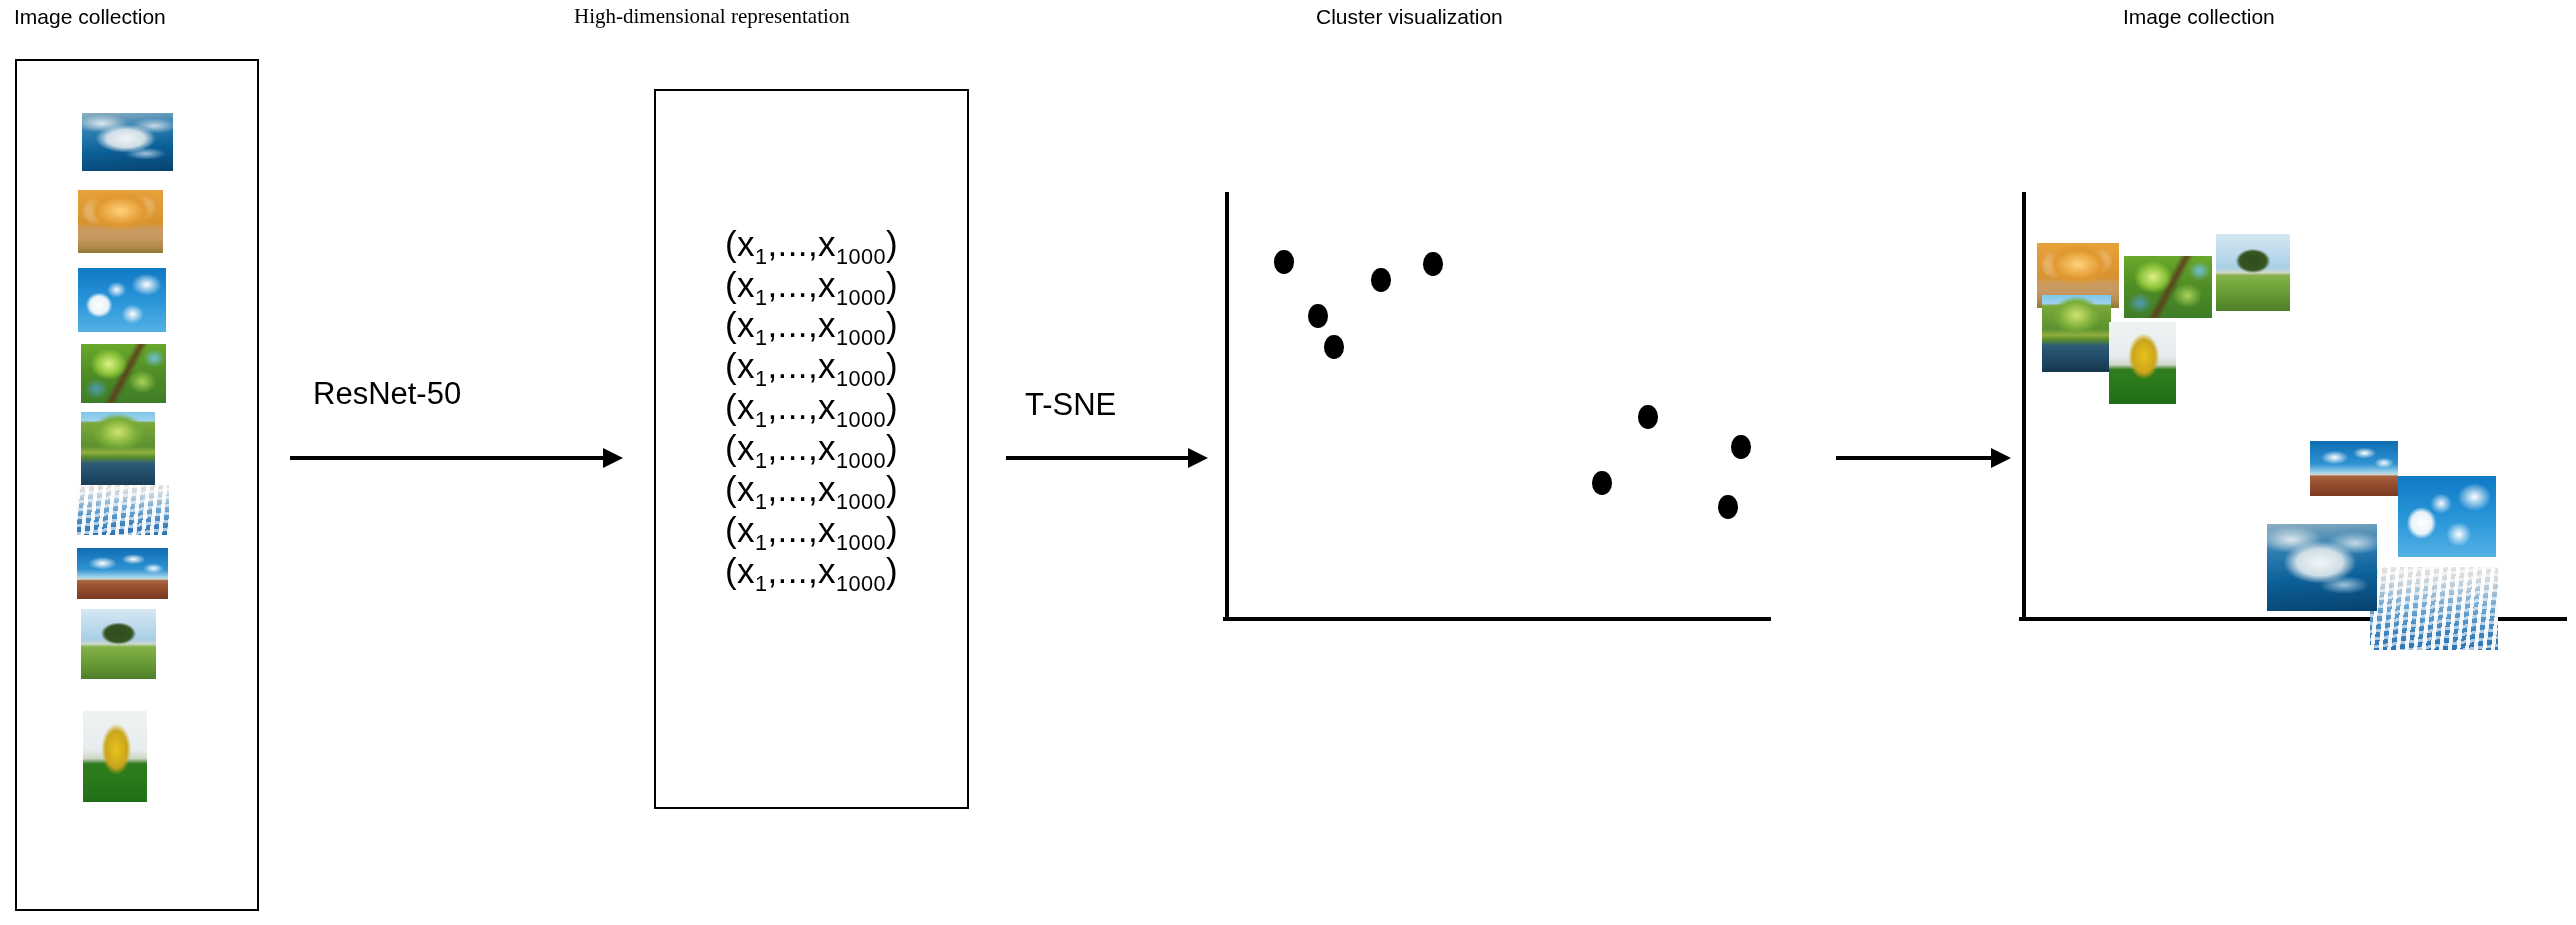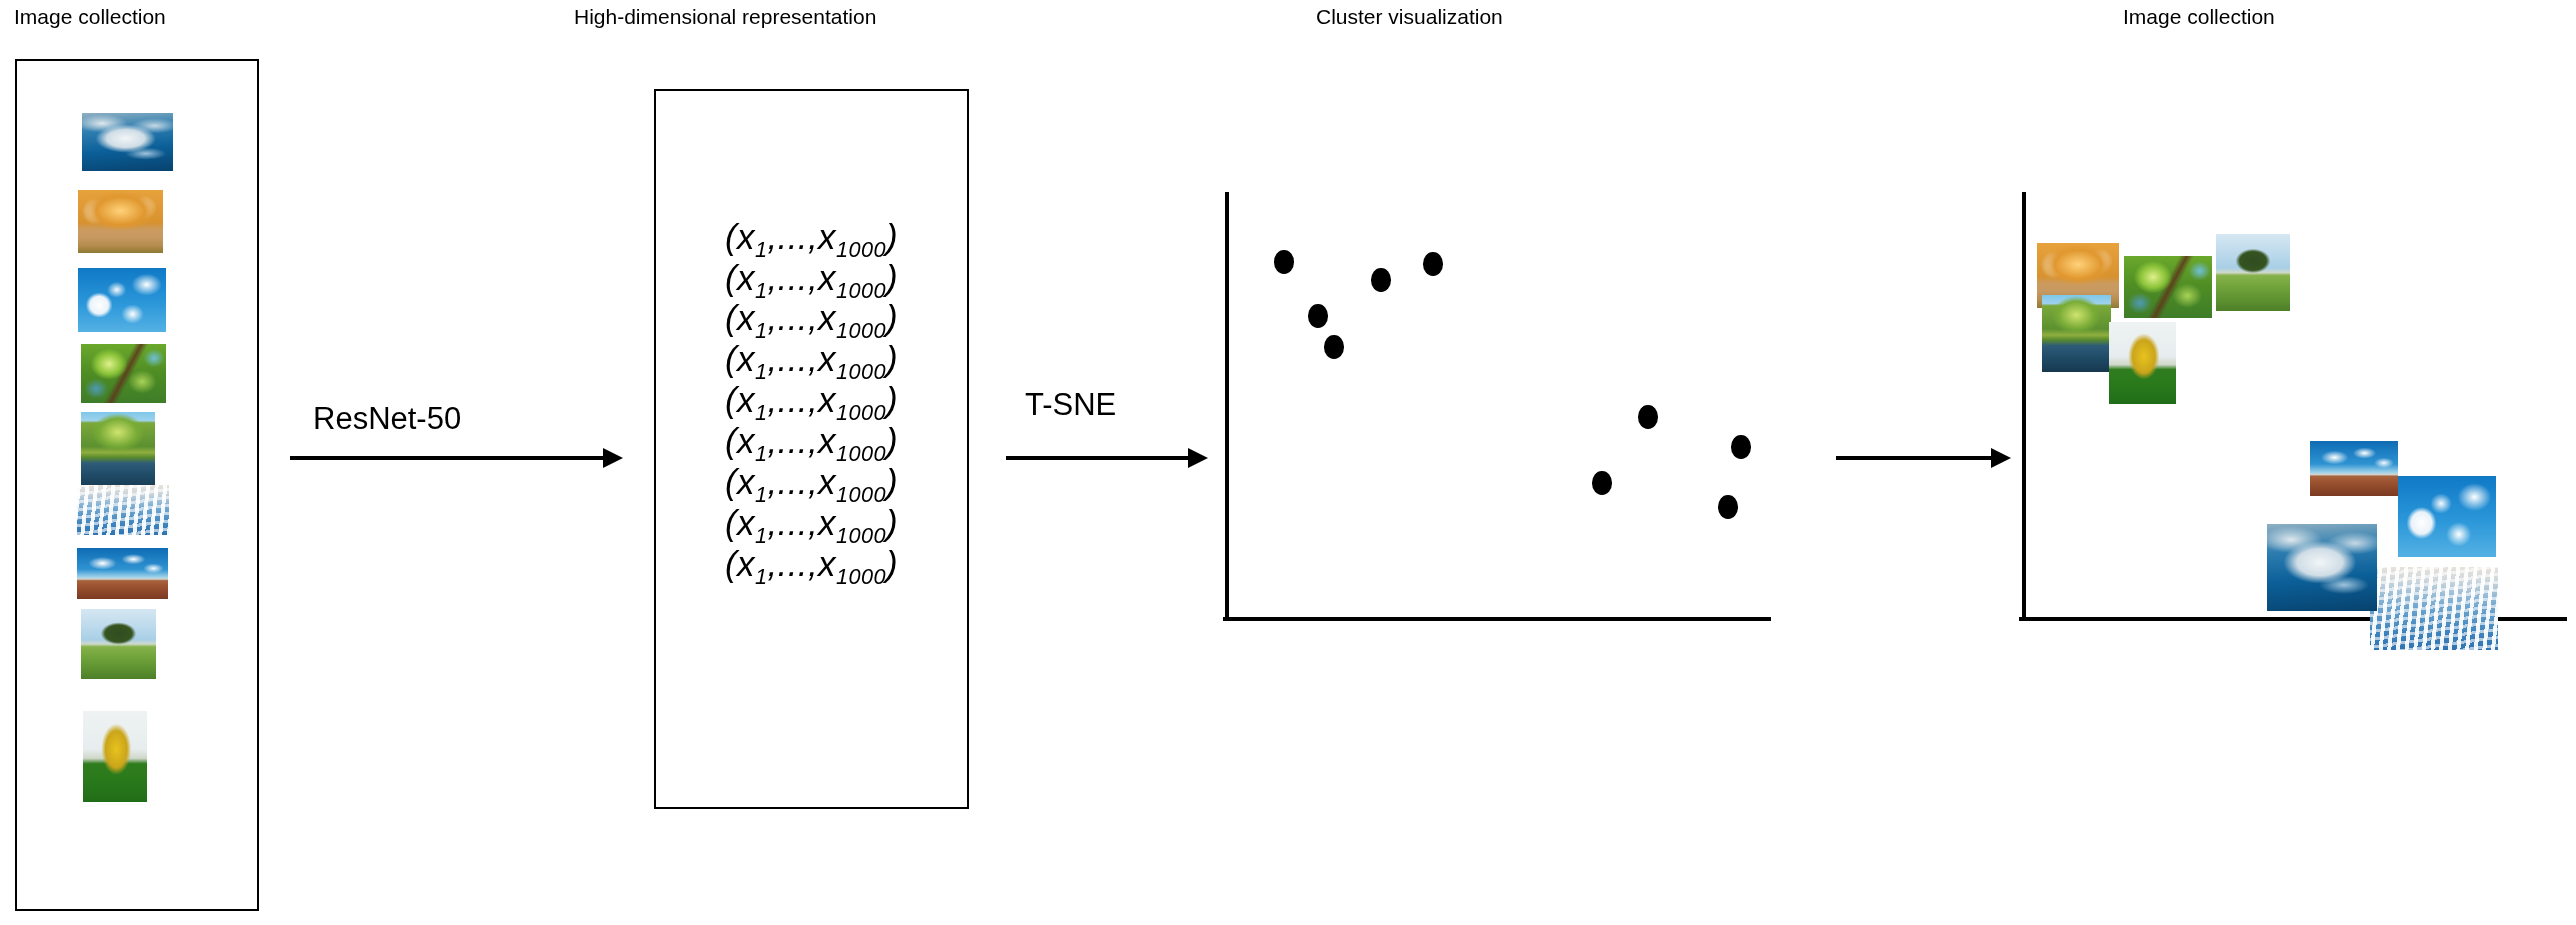--- a/index.html
+++ b/index.html
@@ -17,21 +17,21 @@
   
   .col-title{
     position:absolute;
     font-size:21px;
     line-height:1;
     color:#000;
     white-space:nowrap;
     font-weight:400;
   }
   #title-collection{left:14px;  top:6.3px;}
-  #title-hidim   {left:574px;  top:6.3px;}
+  #title-hidim   {left:574px;  top:6.3px;font-family:Liberation Serif, serif;}
   #title-cluster {left:1316px; top:6.3px;}
   #title-position{left:2123px; top:6.3px;}
 
   
   .frame{
     position:absolute;
     border:2.3px solid #000;
     background:#fff;
     box-sizing:border-box;
   }
@@ -125,26 +125,25 @@
     background-image:
       radial-gradient(ellipse 30% 36% at 52% 42%, #e8c21e 0%, #caa51b 56%, rgba(190,160,25,0) 78%),
       linear-gradient(to bottom, #eef2f3 0%, #e7edee 42%, #cfd8c8 52%,
         #2f7c1e 58%, #2a7a1c 74%, #206d17 100%),
       linear-gradient(90deg, #4c5f32 0%, #4c5f32 7%, rgba(76,95,50,0) 9%, rgba(76,95,50,0) 88%, #556a38 92%, #556a38 100%);
   }
 
   
   #hidim-rows{
     position:absolute;
-    left:654px; top:82px; width:315px; height:636px;
+    left:654px; top:89px; width:315px; height:636px;
     display:flex;flex-direction:column;justify-content:center;align-items:center;
     gap:3.9px;
     box-sizing:border-box;
     padding:14px 0;
-    font-style:italic;
   }
   .vec-row{
     font-size:35px;
     line-height:1.06;
     letter-spacing:0.4px;
     white-space:nowrap;
     color:#000;
   }
   .vec-row sub{font-size:.62em;line-height:0;}
 
@@ -190,21 +189,21 @@
       <div class="thumb img-autumntree" title="orange autumn oak tree" style="left: 78px; top: 190px; width: 85px; height: 63px;"></div>
       <div class="thumb img-bluesky" title="blue sky with cumulus clouds" style="left: 78px; top: 268px; width: 88px; height: 64px;"></div>
       <div class="thumb img-canopy" title="green tree canopy from below" style="left: 81px; top: 344px; width: 85px; height: 59px;"></div>
       <div class="thumb img-willow" title="willow tree reflected in lake" style="left: 81px; top: 412px; width: 74px; height: 78px;"></div>
       <div class="thumb img-altocumulus" title="rippled altocumulus cloud sheet" style="left: 77px; top: 485px; width: 92px; height: 50px;"></div>
       <div class="thumb img-redfield" title="blue sky above red earth field" style="left: 77px; top: 548px; width: 91px; height: 51px;"></div>
       <div class="thumb img-lonetree" title="lone broad tree in green meadow" style="left: 81px; top: 609px; width: 75px; height: 70px;"></div>
       <div class="thumb img-goldentree" title="golden poplar tree on lawn" style="left: 83px; top: 711px; width: 64px; height: 91px;"></div>
     </div>
 
-  <div class="arrow-label" style="left:313px;top:401px;">ResNet-50</div>
+  <div class="arrow-label" style="left:313px;top:376px;">ResNet-50</div>
   <div class="arrow-line" style="left:290px;top:456px;width:313px;"></div>
   <div class="arrow-head" style="left:603px;top:448px;"></div>
 
   <div class="frame" id="hidim-box"></div>
   <div id="hidim-rows">
       <div class="vec-row">(x<sub>1</sub>,...,x<sub>1000</sub>)</div>
       <div class="vec-row">(x<sub>1</sub>,...,x<sub>1000</sub>)</div>
       <div class="vec-row">(x<sub>1</sub>,...,x<sub>1000</sub>)</div>
       <div class="vec-row">(x<sub>1</sub>,...,x<sub>1000</sub>)</div>
       <div class="vec-row">(x<sub>1</sub>,...,x<sub>1000</sub>)</div>

